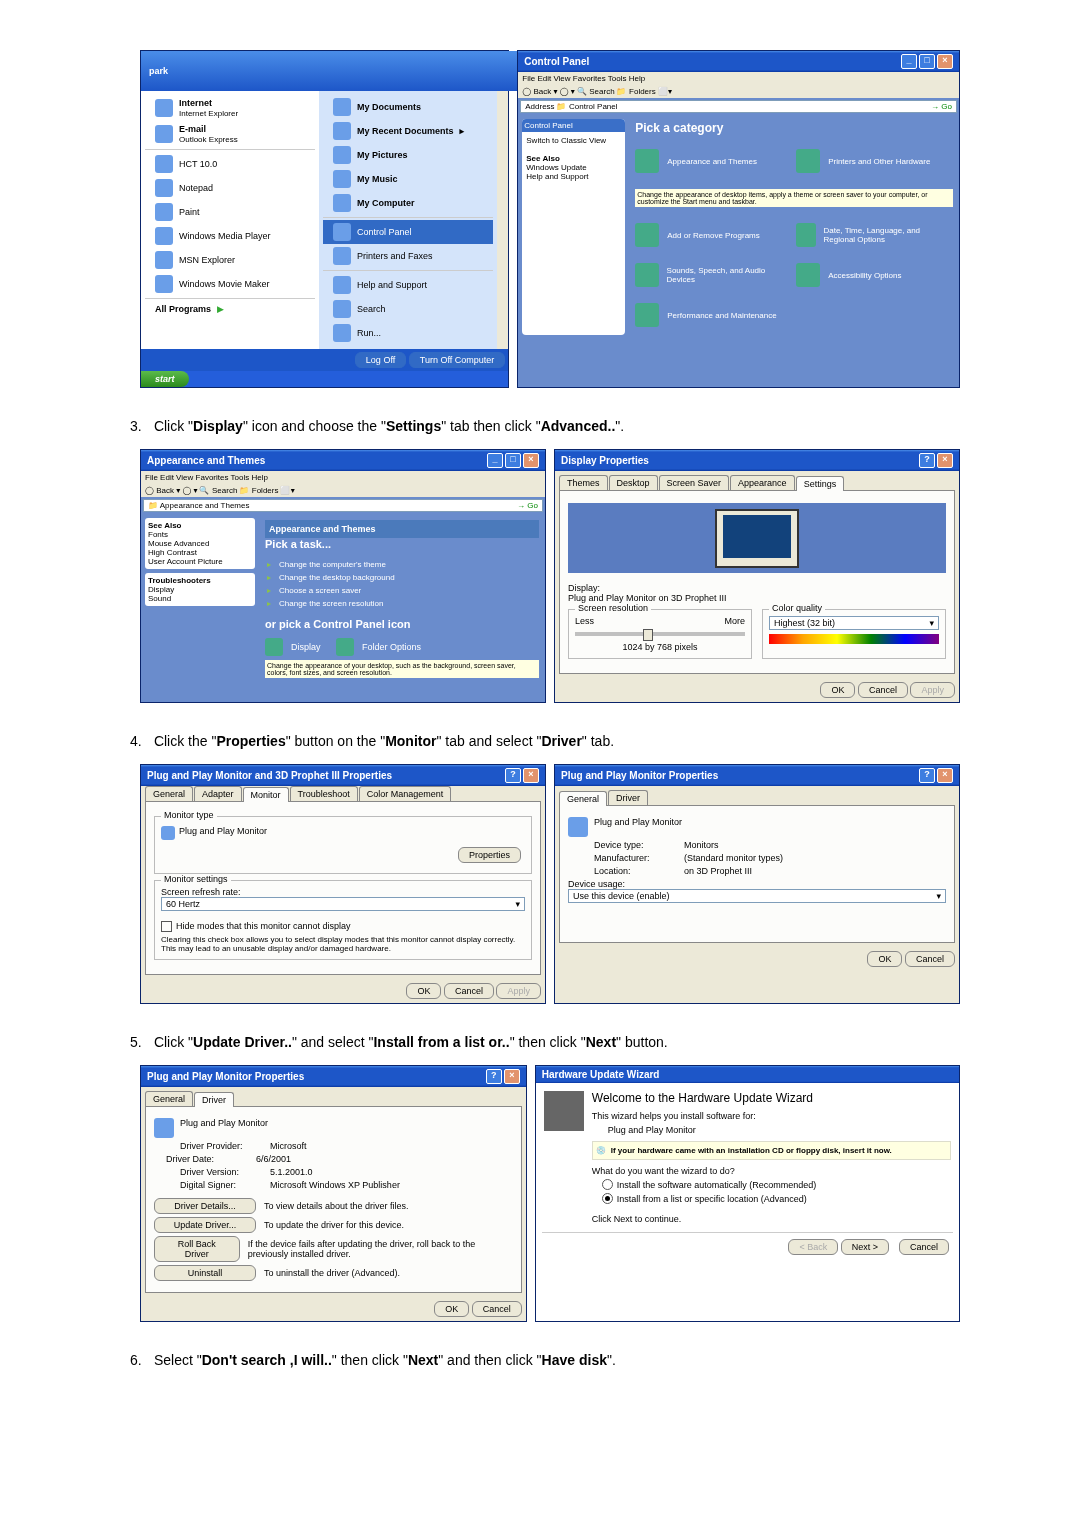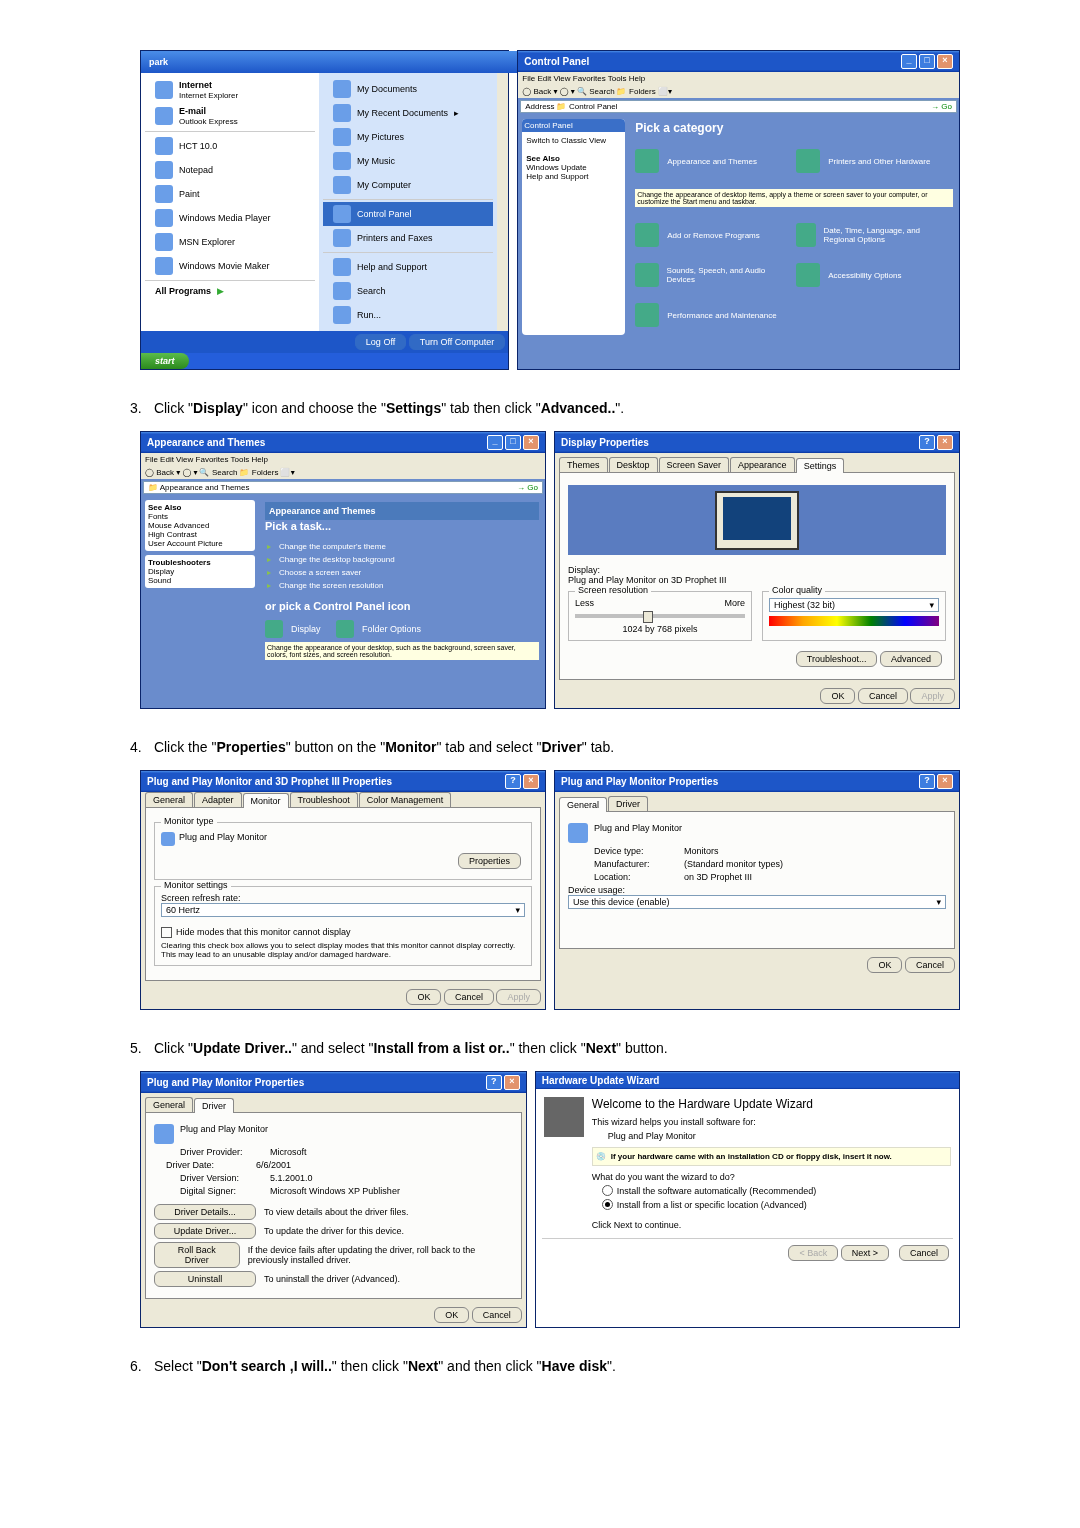--- a/index.html
+++ b/index.html
@@ -113,21 +113,21 @@
     background: #ece9d8; border: 2px solid #333; position: relative;
   }
   .mon-img::after { content:''; position:absolute; top:4px;left:6px;right:6px;bottom:8px; background:#12427b;}
   .slider-area { display: flex; gap: 10px; font-size: 9px; }
   .slider-col { flex: 1; }
   .slider-track { height: 4px; background: #c0c0c0; margin: 6px 0; position: relative; }
   .slider-thumb { position: absolute; left: 40%; top: -3px; width: 8px; height: 10px; background: #ece9d8; border:1px solid #555; }
   .select-box { border: 1px solid #7f9db9; background:#fff; padding: 1px 4px; font-size: 9px; display: flex; justify-content: space-between; }
   .sp-head {
     background: linear-gradient(to bottom, #4a8de8, #1d56c8);
-    color: #fff; padding: 6px 8px; font-weight: bold;
+    color: #fff; padding: 15px 8px; font-weight: bold;
     width: 100%;
   }
   .sp-body { display: flex; }
   .sp-left { background: #fff; width: 170px; padding: 4px; }
   .sp-right { background: #d4e4fa; width: 170px; padding: 4px; }
   .sp-item { display:flex; align-items:center; gap:6px; padding: 3px 10px; }
   .sp-ico { width: 18px; height: 18px; background: #6a9ee8; border-radius: 3px; }
   .sp-hr { border-top:1px solid #ccc; margin:2px 0; }
   .sp-foot { background:#1d56c8; padding:3px; text-align:right; color:#fff; }
   .startbtn {
@@ -153,21 +153,21 @@
   .wiz-body { display:flex; padding:8px; gap:8px;}
   .wiz-icon { width:40px;height:40px; background:#666; }
   .wiz-main { flex:1; font-size:9px;}
   .wiz-title { font-size:12px; font-weight:normal; margin-bottom:6px;}
   .radio-row { display:flex; align-items:center; gap:4px; margin:3px 0 3px 10px; font-size:9px;}
   .radio { width:9px;height:9px;border:1px solid #555; border-radius:50%; display:inline-block;}
   .radio.sel::after{content:'';display:block;width:5px;height:5px;background:#000;border-radius:50%;margin:2px;}
   .infobox { background:#ffffe1; border:1px solid #ddc; padding:4px; margin:6px 0; display:flex; gap:4px; align-items:center; font-size:8px;}
   .chk { width:9px;height:9px;border:1px solid #555;display:inline-block;vertical-align:middle;margin-right:4px;}
   .arrow { color:#3a3; }
-  .bold-item { font-weight: normal; }
+  .bold-item { font-weight: bold; }
   .tiny { font-size: 8px; }
   .taskbar { background:#245edb; padding:0; }
 </style>
 </head>
 <body>
 
 <div class="screenshot-row">
   <div class="xp-window" style="flex:1">
     <div style="display:flex;flex-direction:column;">
       <div class="sp-head">park</div>
@@ -412,24 +412,20 @@
           <div style="text-align:center">1024 by 768 pixels</div>
         </div>
         <div class="groupbox slider-col">
           <div class="groupbox-title">Color quality</div>
           <div class="select-box">
               <span>Highest (32 bit)</span>
               <span>▾</span>
             </div>
           <div style="height:10px;background:linear-gradient(to right,red,orange,yellow,green,blue,purple);margin-top:4px"></div>
         </div>
-      </div>
-      <div class="btn-row">
-        <span class="btn">Troubleshoot...</span>
-        <span class="btn">Advanced</span>
       </div>
     </div>
     <div class="btn-row">
       <span class="btn">OK</span>
       <span class="btn">Cancel</span>
       <span class="btn" style="color:#aaa">Apply</span>
     </div>
   </div>
 </div>
 

